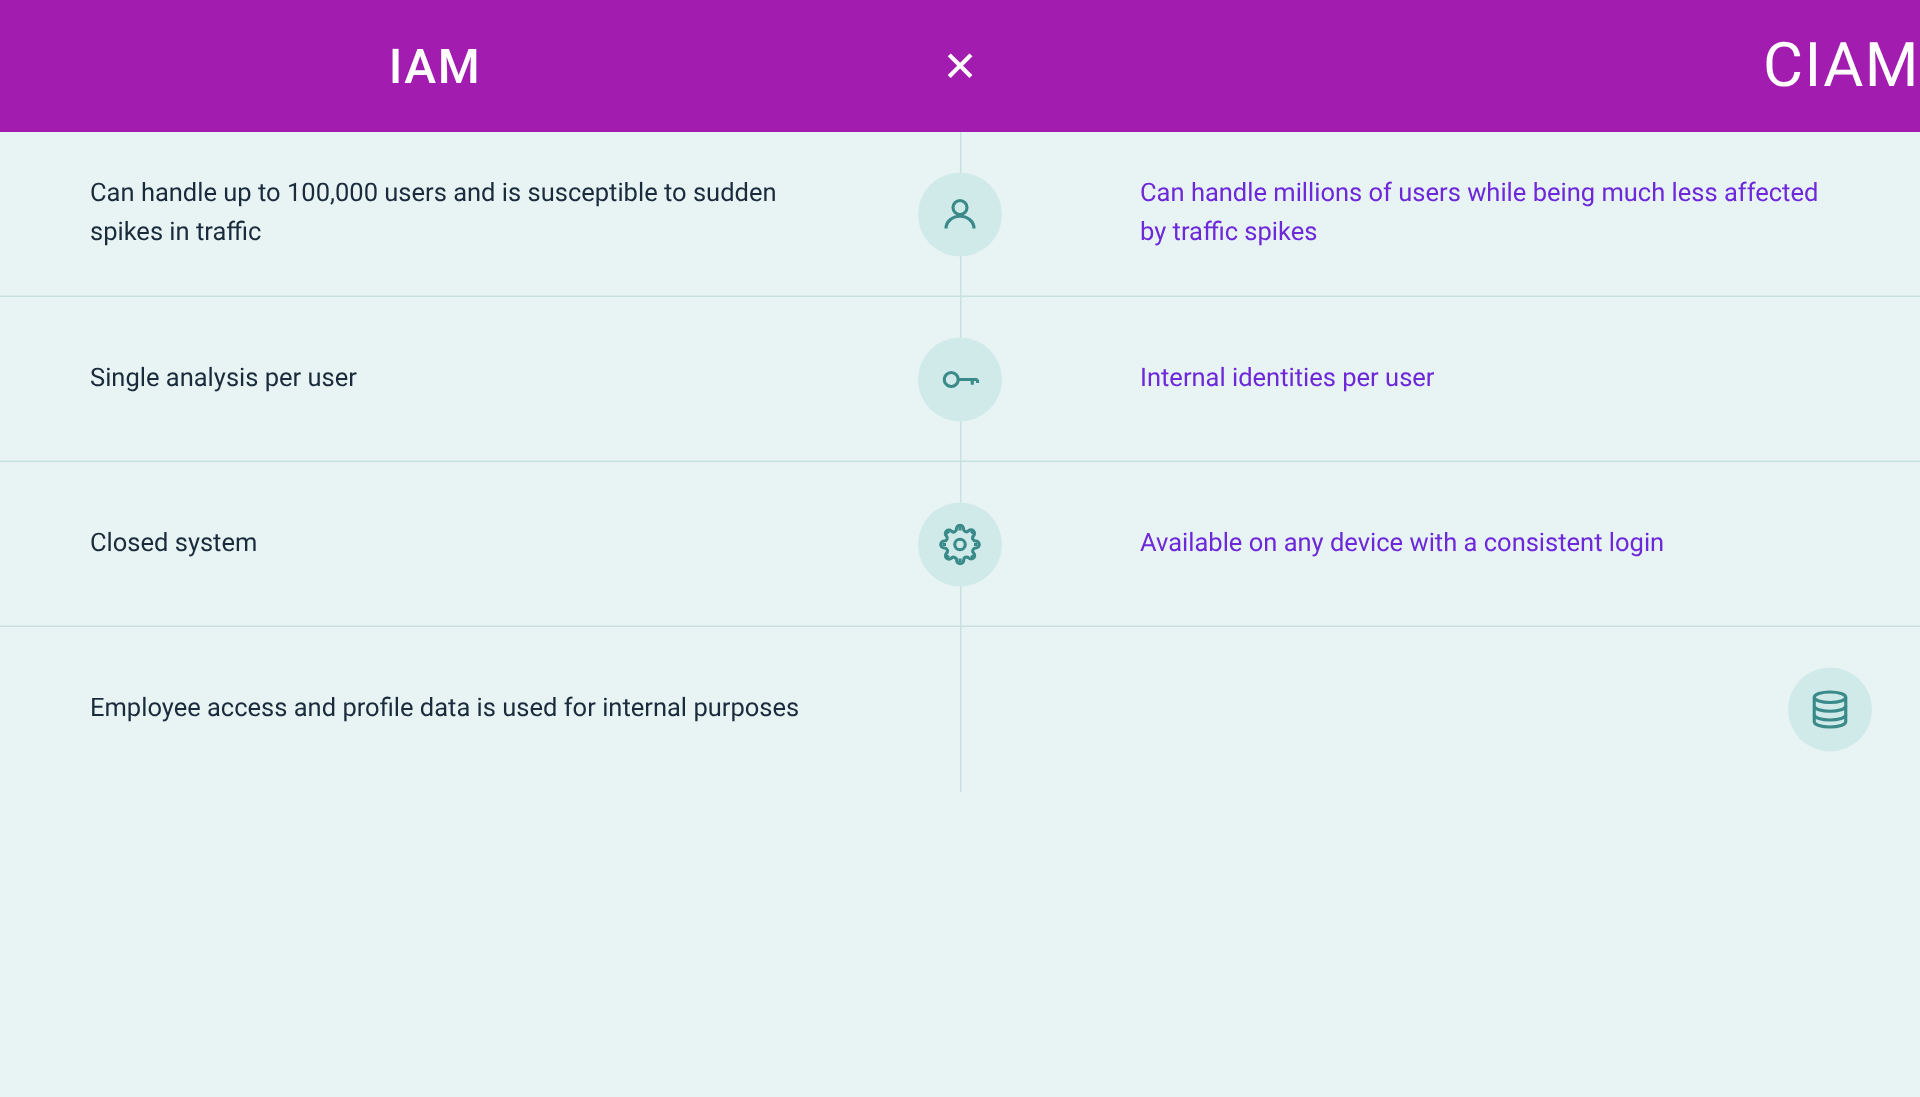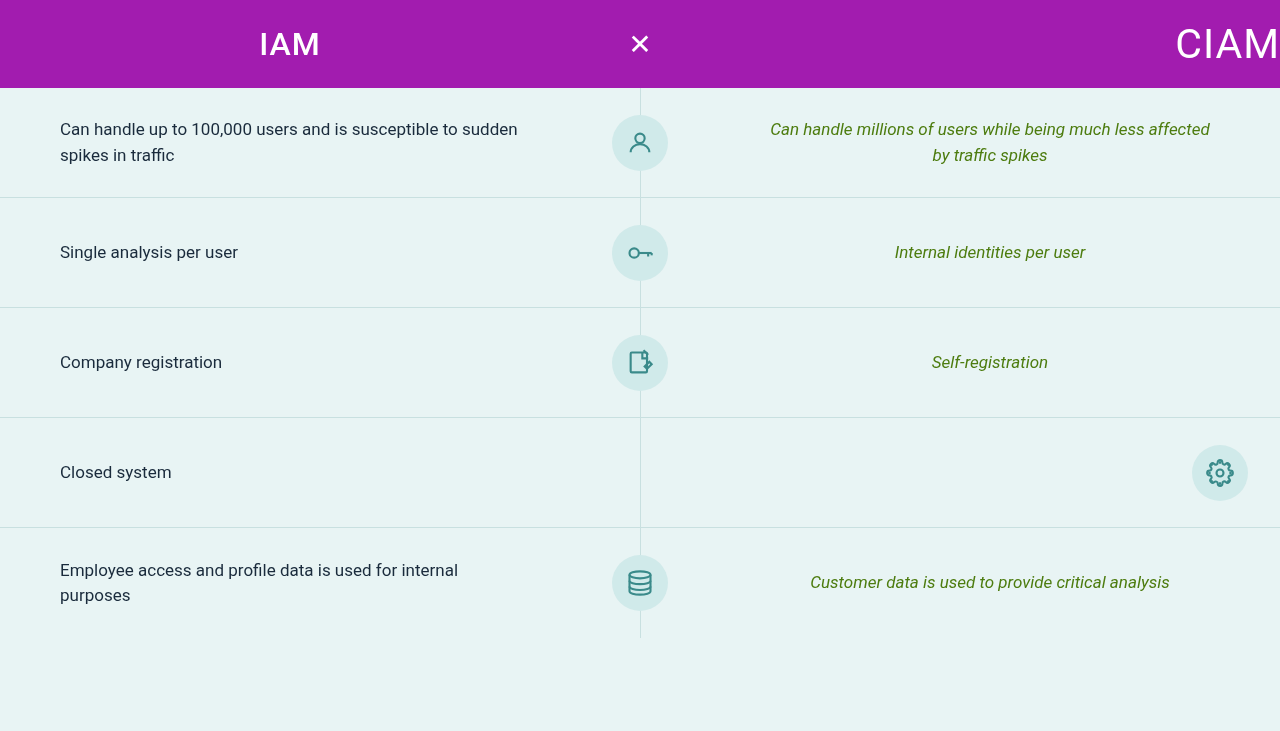--- a/index.html
+++ b/index.html
@@ -99,26 +99,25 @@
     .icon-circle svg {
       width: 28px;
       height: 28px;
       stroke: #3a8a8a;
       fill: none;
       stroke-width: 1.8;
     }
 
     .cell-right {
       flex: 1;
-      text-align: center;
+      text-align: left;
       padding: 20px 60px;
-      color: #4d7c0f;
+      color: #6d28d9;
       font-size: 17px;
       line-height: 1.5;
-      font-style: italic;
     }
 
     .table-wrapper {
       position: relative;
     }
 
     .vertical-line {
       position: absolute;
       top: 0;
       bottom: 0;
@@ -171,67 +170,49 @@
           <line x1="19" y1="12" x2="19" y2="15"></line>
           <line x1="22" y1="12" x2="22" y2="14"></line>
         </svg>
       </div>
     </div>
     <div class="cell-right">
       Internal identities per user
     </div>
   </div>
 
-  <div class="row">
-    <div class="cell-left">
-      Company registration
-    </div>
-    <div class="cell-center">
-      <div class="icon-circle">
-        <svg viewBox="0 0 24 24">
-          <rect x="4" y="3" width="14" height="17" rx="1"></rect>
-          <polyline points="14,3 14,8 19,8"></polyline>
-          <line x1="15" y1="1" x2="19" y2="5"></line>
-          <path d="M16 15 L20 11 L22 13 L18 17 Z"></path>
-        </svg>
-      </div>
-    </div>
-    <div class="cell-right">
-      Self-registration
-    </div>
-  </div>
 
   <div class="row">
     <div class="cell-left">
       Closed system
     </div>
     <div class="cell-center">
       <div class="icon-circle">
         <svg viewBox="0 0 24 24">
           <circle cx="12" cy="12" r="3"></circle>
           <path d="M12 2v2M12 20v2M4.22 4.22l1.42 1.42M18.36 18.36l1.42 1.42M2 12h2M20 12h2M4.22 19.78l1.42-1.42M18.36 5.64l1.42-1.42"></path>
           <path d="M19.4 15a1.65 1.65 0 0 0 .33 1.82l.06.06a2 2 0 0 1-2.83 2.83l-.06-.06a1.65 1.65 0 0 0-1.82-.33 1.65 1.65 0 0 0-1 1.51V21a2 2 0 0 1-4 0v-.09A1.65 1.65 0 0 0 9 19.4a1.65 1.65 0 0 0-1.82.33l-.06.06a2 2 0 0 1-2.83-2.83l.06-.06A1.65 1.65 0 0 0 4.68 15a1.65 1.65 0 0 0-1.51-1H3a2 2 0 0 1 0-4h.09A1.65 1.65 0 0 0 4.6 9a1.65 1.65 0 0 0-.33-1.82l-.06-.06a2 2 0 0 1 2.83-2.83l.06.06A1.65 1.65 0 0 0 9 4.68a1.65 1.65 0 0 0 1-1.51V3a2 2 0 0 1 4 0v.09a1.65 1.65 0 0 0 1 1.51 1.65 1.65 0 0 0 1.82-.33l.06-.06a2 2 0 0 1 2.83 2.83l-.06.06A1.65 1.65 0 0 0 19.4 9a1.65 1.65 0 0 0 1.51 1H21a2 2 0 0 1 0 4h-.09a1.65 1.65 0 0 0-1.51 1z"></path>
         </svg>
       </div>
+    </div>
+    <div class="cell-right">
+      Available on any device with a consistent login
     </div>
   </div>
 
 
   <div class="row">
     <div class="cell-left">
       Employee access and profile data is used for internal purposes
     </div>
     <div class="cell-center">
       <div class="icon-circle">
         <svg viewBox="0 0 24 24">
           <ellipse cx="12" cy="5" rx="9" ry="3"></ellipse>
           <path d="M21 5v5c0 1.66-4.03 3-9 3S3 11.66 3 10V5"></path>
           <path d="M21 10v5c0 1.66-4.03 3-9 3s-9-1.34-9-3v-5"></path>
           <path d="M21 15v4c0 1.66-4.03 3-9 3s-9-1.34-9-3v-4"></path>
         </svg>
       </div>
     </div>
-    <div class="cell-right">
-      Customer data is used to provide critical analysis
-    </div>
   </div>
 
 </div>
 
 </body></html>

